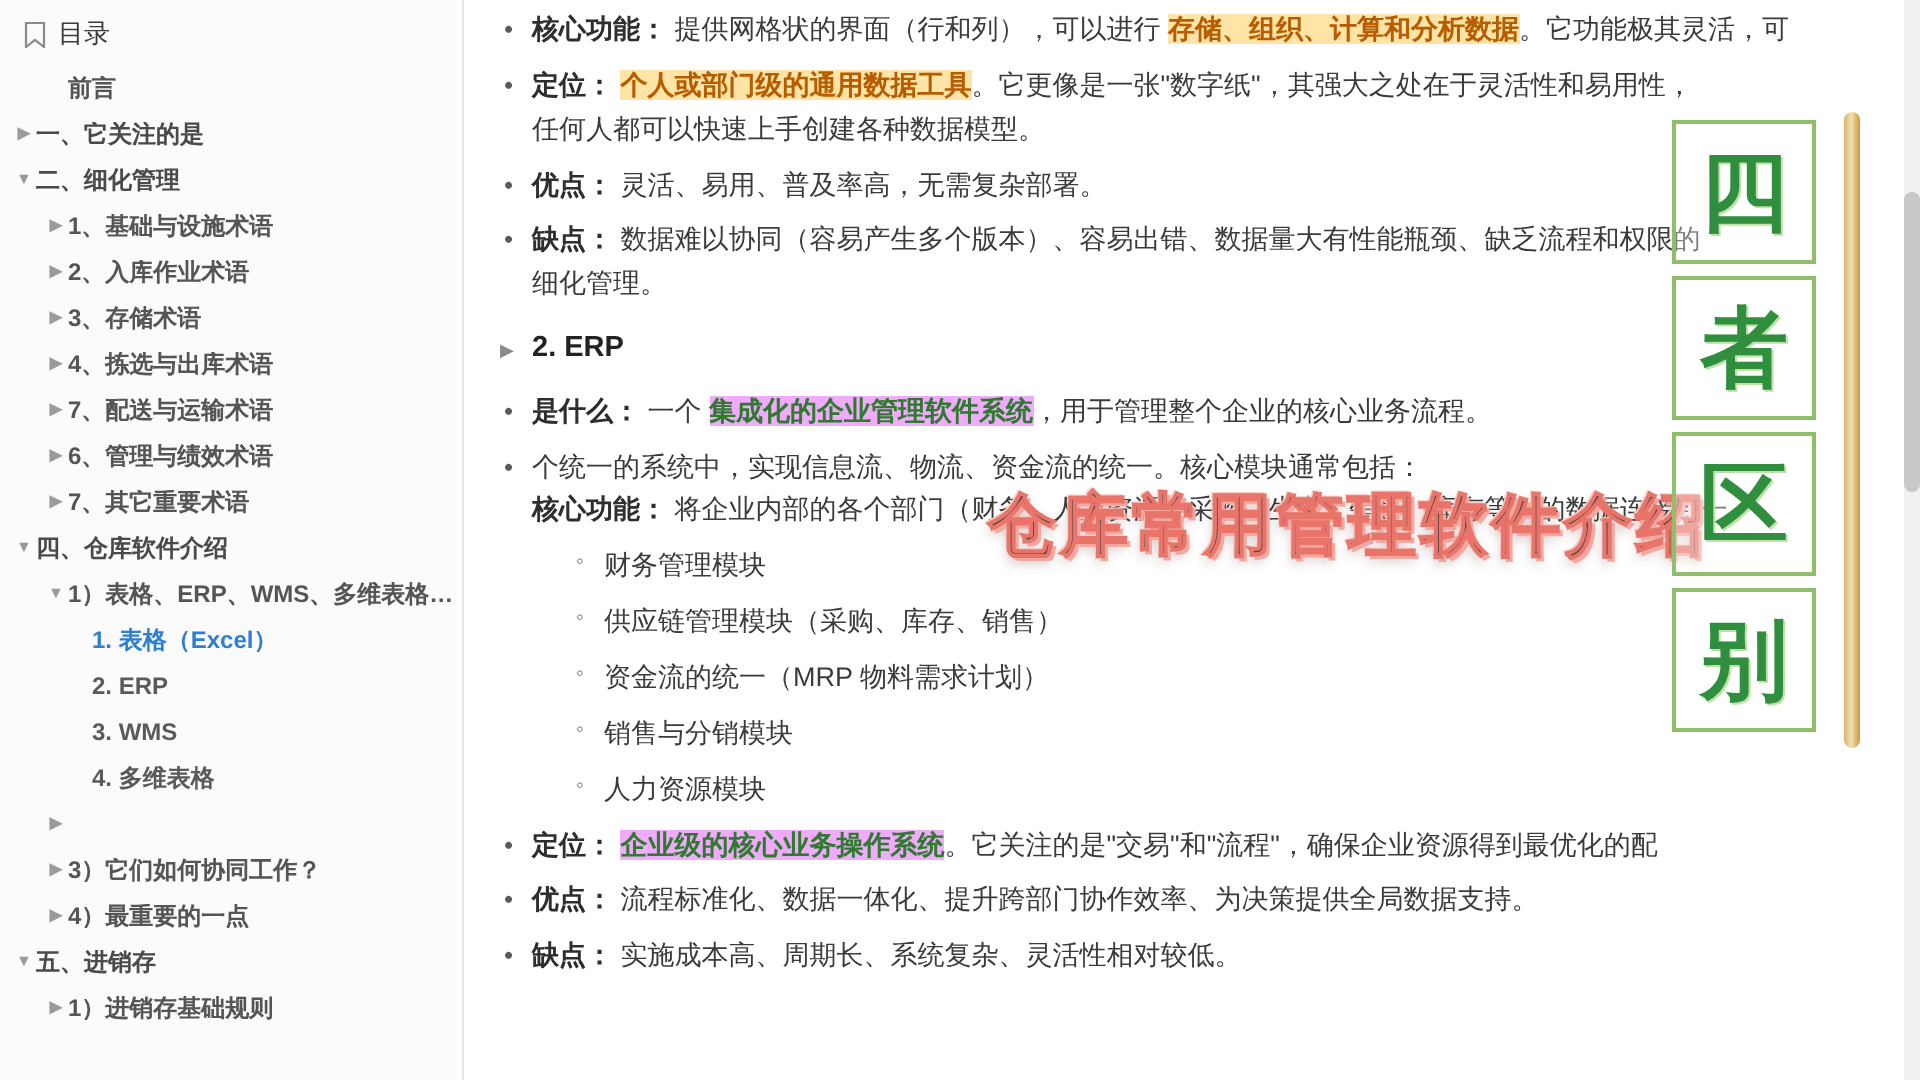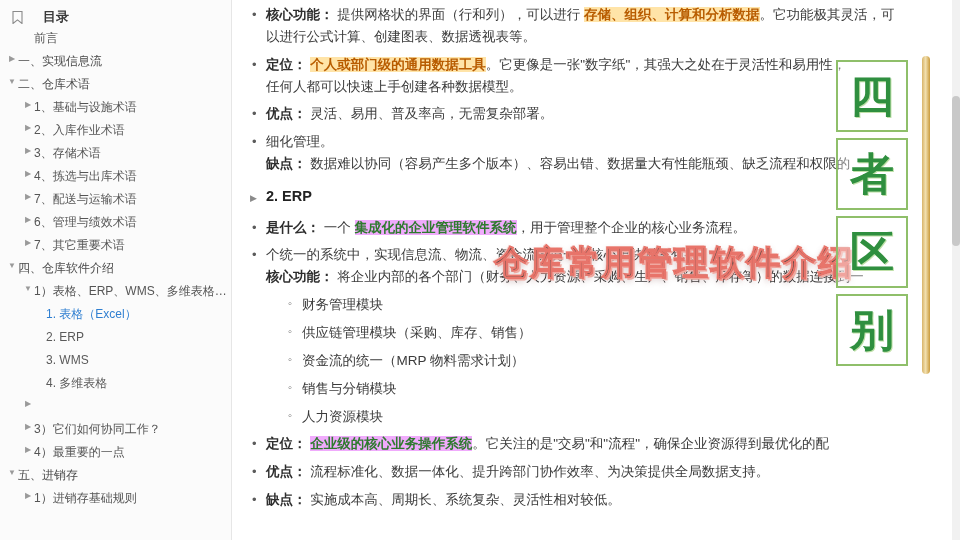--- a/index.html
+++ b/index.html
@@ -30,47 +30,49 @@
     background: #fbfbfb;
     border-right: 1px solid #e6e6e6;
     box-sizing: border-box;
     padding: 6px 0 0 0;
     overflow: hidden;
     position: relative;
   }
   .toc-header {
     display: flex;
     align-items: center;
-    gap: 20px;
+    gap: 6px;
     padding: 2px 10px 6px 12px;
     font-size: 13px;
     color: #3a3a3a;
-    font-weight: bold;
+    font-weight: normal;
   }
   .toc-header .bookmark {
     display: inline-block;
     width: 11px;
     height: 13px;
     position: relative;
   }
   .toc-header .bookmark svg { display:block; }
   .toc-list {
     list-style: none;
     margin: 0;
     padding: 0;
   }
   .toc-item {
     display: flex;
+    align-items: center;
     font-size: 12px;
     line-height: 1;
     color: #4d4d4d;
     height: 23px;
     padding-left: 10px;
     white-space: nowrap;
     overflow: hidden;
+    font-weight: bold;
   }
   .toc-item .tri {
     width: 12px;
     flex: 0 0 12px;
     color: #9a9a9a;
     font-size: 8px;
     text-align: center;
   }
   .toc-item .lbl {
     overflow: hidden;
@@ -235,25 +237,25 @@
       </span>
       <span>目录</span>
     </div>
     <ul class="toc-list" id="toc-list">
         <li class="toc-item lvl2">
           <span class="tri"></span>
           <span class="lbl">前言</span>
         </li>
         <li class="toc-item lvl1">
           <span class="tri">▶</span>
-          <span class="lbl">一、实现信息流</span>
+          <span class="lbl">一、它关注的是</span>
         </li>
         <li class="toc-item lvl1">
           <span class="tri">▼</span>
-          <span class="lbl">二、仓库术语</span>
+          <span class="lbl">二、细化管理</span>
         </li>
         <li class="toc-item lvl2">
           <span class="tri">▶</span>
           <span class="lbl">1、基础与设施术语</span>
         </li>
         <li class="toc-item lvl2">
           <span class="tri">▶</span>
           <span class="lbl">2、入库作业术语</span>
         </li>
         <li class="toc-item lvl2">
@@ -322,21 +324,20 @@
       </ul>
   </div>
 
   <div class="main">
     <div class="doc" id="doc-body">
         <div class="bullet-row">
           <span class="dot">•</span>
           <div class="txt">
             <div>
               <div><span class="b">核心功能：</span><span> 提供网格状的界面（行和列），可以进行 </span><span class="hl-orange">存储、组织、计算和分析数据</span><span>。它功能极其灵活，可</span></div>
-              <div><span>以进行公式计算、创建图表、数据透视表等。</span></div>
             </div>
           </div>
         </div>
         <div class="bullet-row">
           <span class="dot">•</span>
           <div class="txt">
             <div>
               <div><span class="b">定位：</span><span> </span><span class="hl-orange">个人或部门级的通用数据工具</span><span>。它更像是一张"数字纸"，其强大之处在于灵活性和易用性，</span></div>
               <div><span>任何人都可以快速上手创建各种数据模型。</span></div>
             </div>
@@ -347,22 +348,22 @@
           <div class="txt">
             <div>
               <div><span class="b">优点：</span><span> 灵活、易用、普及率高，无需复杂部署。</span></div>
             </div>
           </div>
         </div>
         <div class="bullet-row">
           <span class="dot">•</span>
           <div class="txt">
             <div>
+              <div><span class="b">缺点：</span><span> 数据难以协同（容易产生多个版本）、容易出错、数据量大有性能瓶颈、缺乏流程和权限的</span></div>
               <div><span>细化管理。</span></div>
-              <div><span class="b">缺点：</span><span> 数据难以协同（容易产生多个版本）、容易出错、数据量大有性能瓶颈、缺乏流程和权限的</span></div>
             </div>
           </div>
         </div>
         <div class="heading-row">
           <span class="tri">▶</span>
           <span class="htxt">2. ERP</span>
         </div>
         <div class="bullet-row">
           <span class="dot">•</span>
           <div class="txt">

